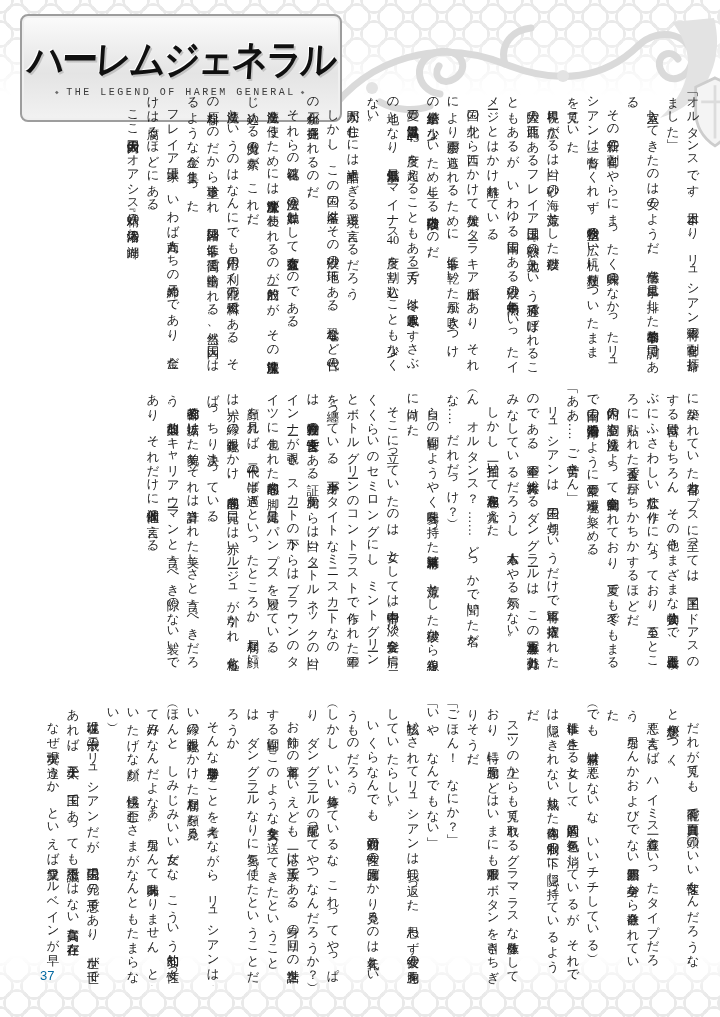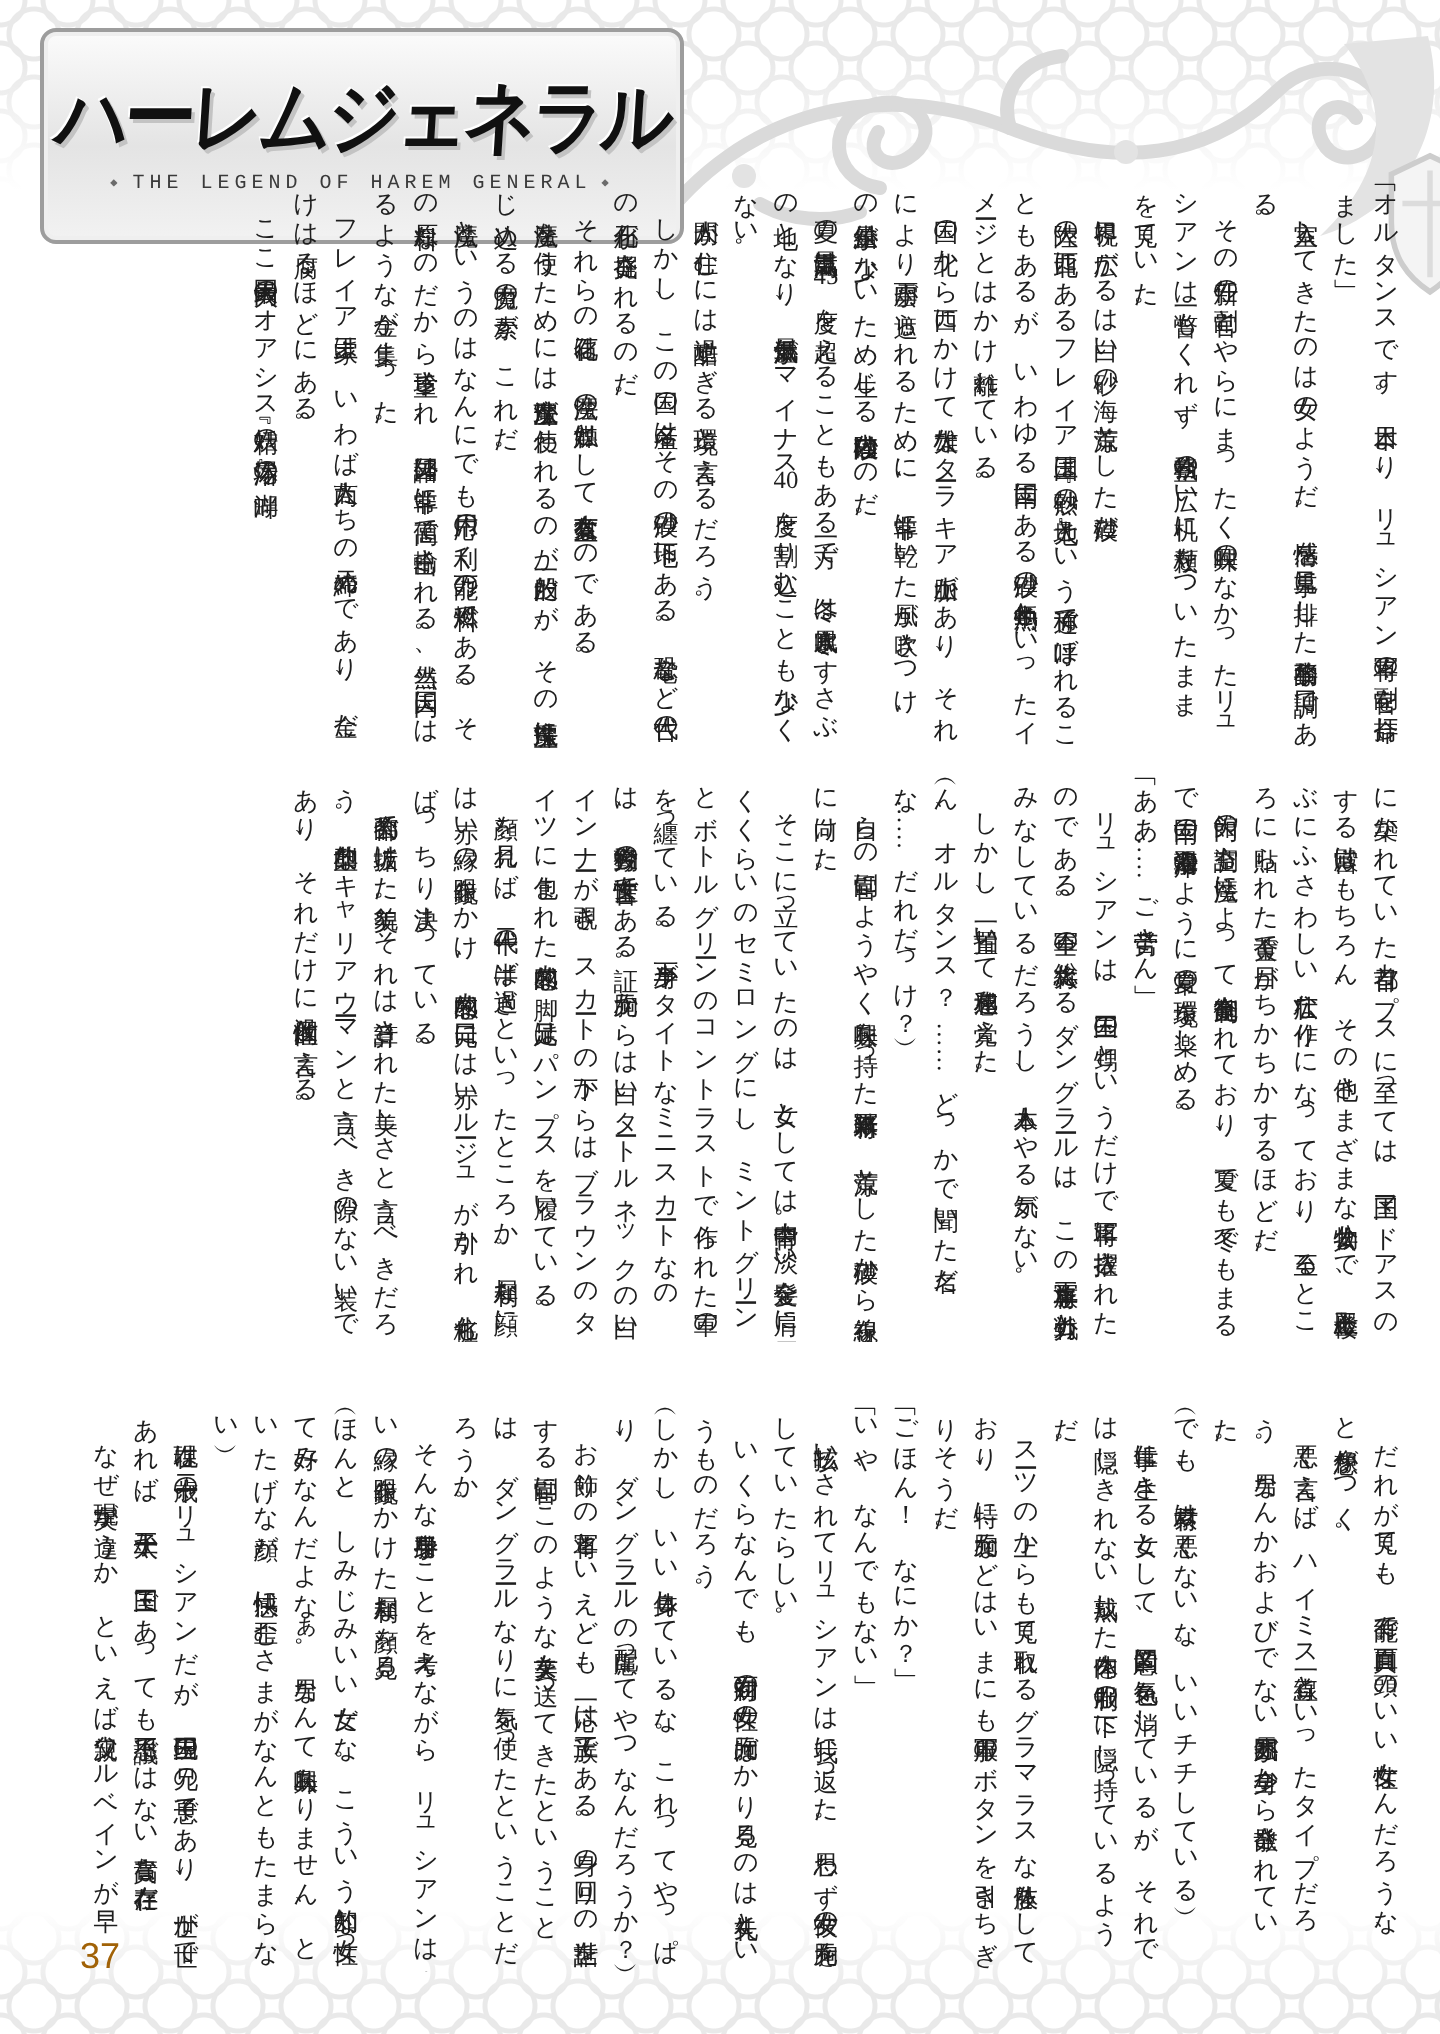--- a/index.html
+++ b/index.html
@@ -35,21 +35,21 @@
   
   .band{position:absolute;right:17px;width:686px;height:286px;overflow:hidden;
     writing-mode:vertical-rl;text-orientation:mixed;
     font-size:12.4px;line-height:20px;letter-spacing:.4px;color:#1e1e1e;}
   .band p{margin:0;padding:0;}
   .band .tcy{text-combine-upright:all;letter-spacing:0;}
   .band1{top:88px;}
   .band2{top:385px;}
   .band3{top:700px;}
   .pagenum{position:absolute;left:40px;top:968px;font-family:"Liberation Sans","DejaVu Sans",sans-serif;
-    font-size:18px;color:#a16207;}
+    font-size:13px;color:#0369a1;}
 </style>
 </head>
 <body>
 
 <div class="page">
 
   <div class="lattice top"></div>
   <div class="lattice bottom"></div>
 
   <svg class="flourish" viewBox="0 0 400 122" aria-hidden="true">

